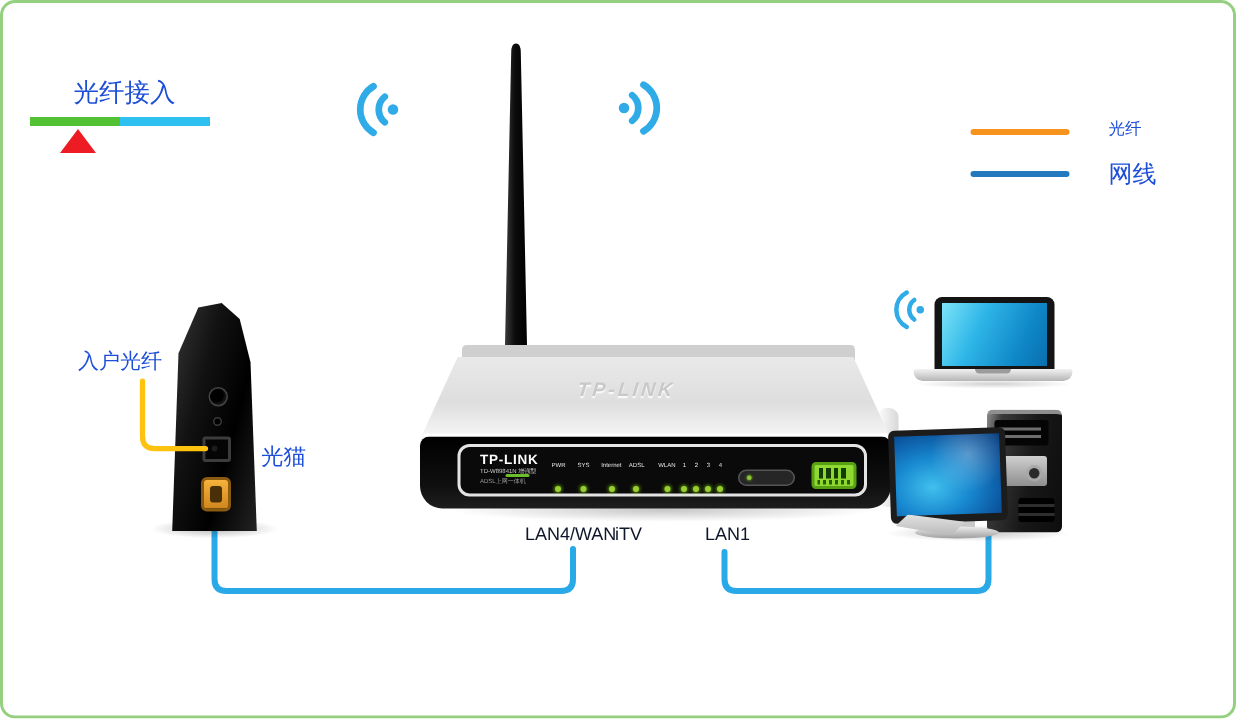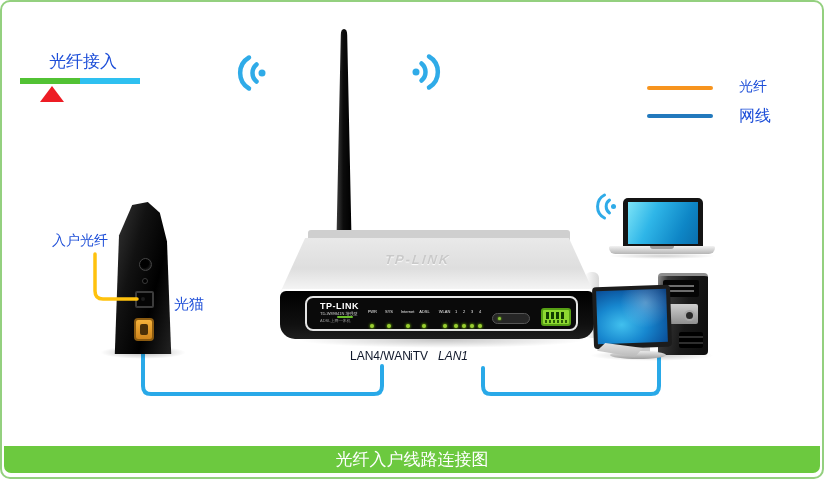--- a/index.html
+++ b/index.html
@@ -20,21 +20,21 @@
   #access-label{left:47px;top:48px;font-size:17px;}
   #access-bar-green{left:18px;top:76px;width:60px;height:6px;background:#52c234;z-index:4;}
   #access-bar-cyan{left:78px;top:76px;width:60px;height:6px;background:#2ec0f0;z-index:4;}
   #access-triangle{left:38px;top:84px;width:0;height:0;z-index:4;
     border-left:12px solid transparent;border-right:12px solid transparent;border-bottom:16px solid #ed1c24;}
 
   
   .legend-line{width:66px;height:4px;border-radius:2px;z-index:4;}
   #legend-line-fiber{left:645px;top:84px;background:#f7941e;}
   #legend-line-lan{left:645px;top:112px;background:#2279bd;}
-  #legend-label-fiber{left:737px;top:76px;font-size:14px;}
+  #legend-label-fiber{left:737px;top:76px;font-size:11px;}
   #legend-label-lan{left:737px;top:104px;font-size:16px;}
 
   
   #modem-body{left:111px;top:200px;width:60px;height:152px;
     clip-path:polygon(3% 100%,10% 22%,32% 2%,58% 0%,78% 7%,90% 26%,97% 100%);
     background:linear-gradient(105deg,#3a3a3a 0%,#121212 35%,#000 65%,#242424 100%);}
   #modem-port-round{left:137px;top:256px;width:11px;height:11px;border-radius:50%;
     background:radial-gradient(circle at 40% 40%,#000 45%,#3a3a3a 100%);border:1px solid #444;z-index:4;}
   #modem-port-hole{left:140px;top:276px;width:4px;height:4px;border-radius:50%;background:#000;border:1px solid #3a3a3a;z-index:4;}
   #modem-port-square{left:133px;top:289px;width:15px;height:13px;background:#050505;border:2px solid #3c3c3c;border-radius:2px;z-index:4;}
@@ -171,21 +171,21 @@
       </span>
     <span id="panel-badge">
         <span class="b1"></span>
         <span class="b2"></span>
       </span>
   </div>
 
   <div>
       <span class="port-label" style="left: 348px;">LAN4/WAN</span>
       <span class="port-label" style="left: 408px;">iTV</span>
-      <span class="port-label" style="left: 436px; font-style: italic;">LAN1</span>
+      <span class="port-label" style="left: 468px;">LAN1</span>
     </div>
 
   <div class="abs device" id="laptop-screen">
       <i></i>
     </div>
   <div class="abs device" id="laptop-base">
       <i></i>
     </div>
 
   <div class="abs" id="white-device-edge"></div>
@@ -217,17 +217,14 @@
       <path d="M 419.5 61.5 A 11 11 0 0 1 419.5 78.5" stroke="#2fabe8"></path>
       <path d="M 427 54.5 A 18 18 0 0 1 427 85.5" stroke="#2fabe8"></path>
     </g>
     <g stroke-width="3" stroke-linecap="round" fill="none">
       <circle cx="611.5" cy="204.5" r="2.5" stroke="none" fill="#2fabe8"></circle>
       <path d="M 607.5 198 A 8 8 0 0 0 607.5 211" stroke="#2fabe8"></path>
       <path d="M 602.5 193 A 13 13 0 0 0 602.5 216" stroke="#2fabe8"></path>
     </g>
   </svg>
 
-  <div class="abs" id="footer-bar">
-    <span id="footer-title">光纤入户线路连接图</span>
-  </div>
 
 </div>
 
 </body></html>

